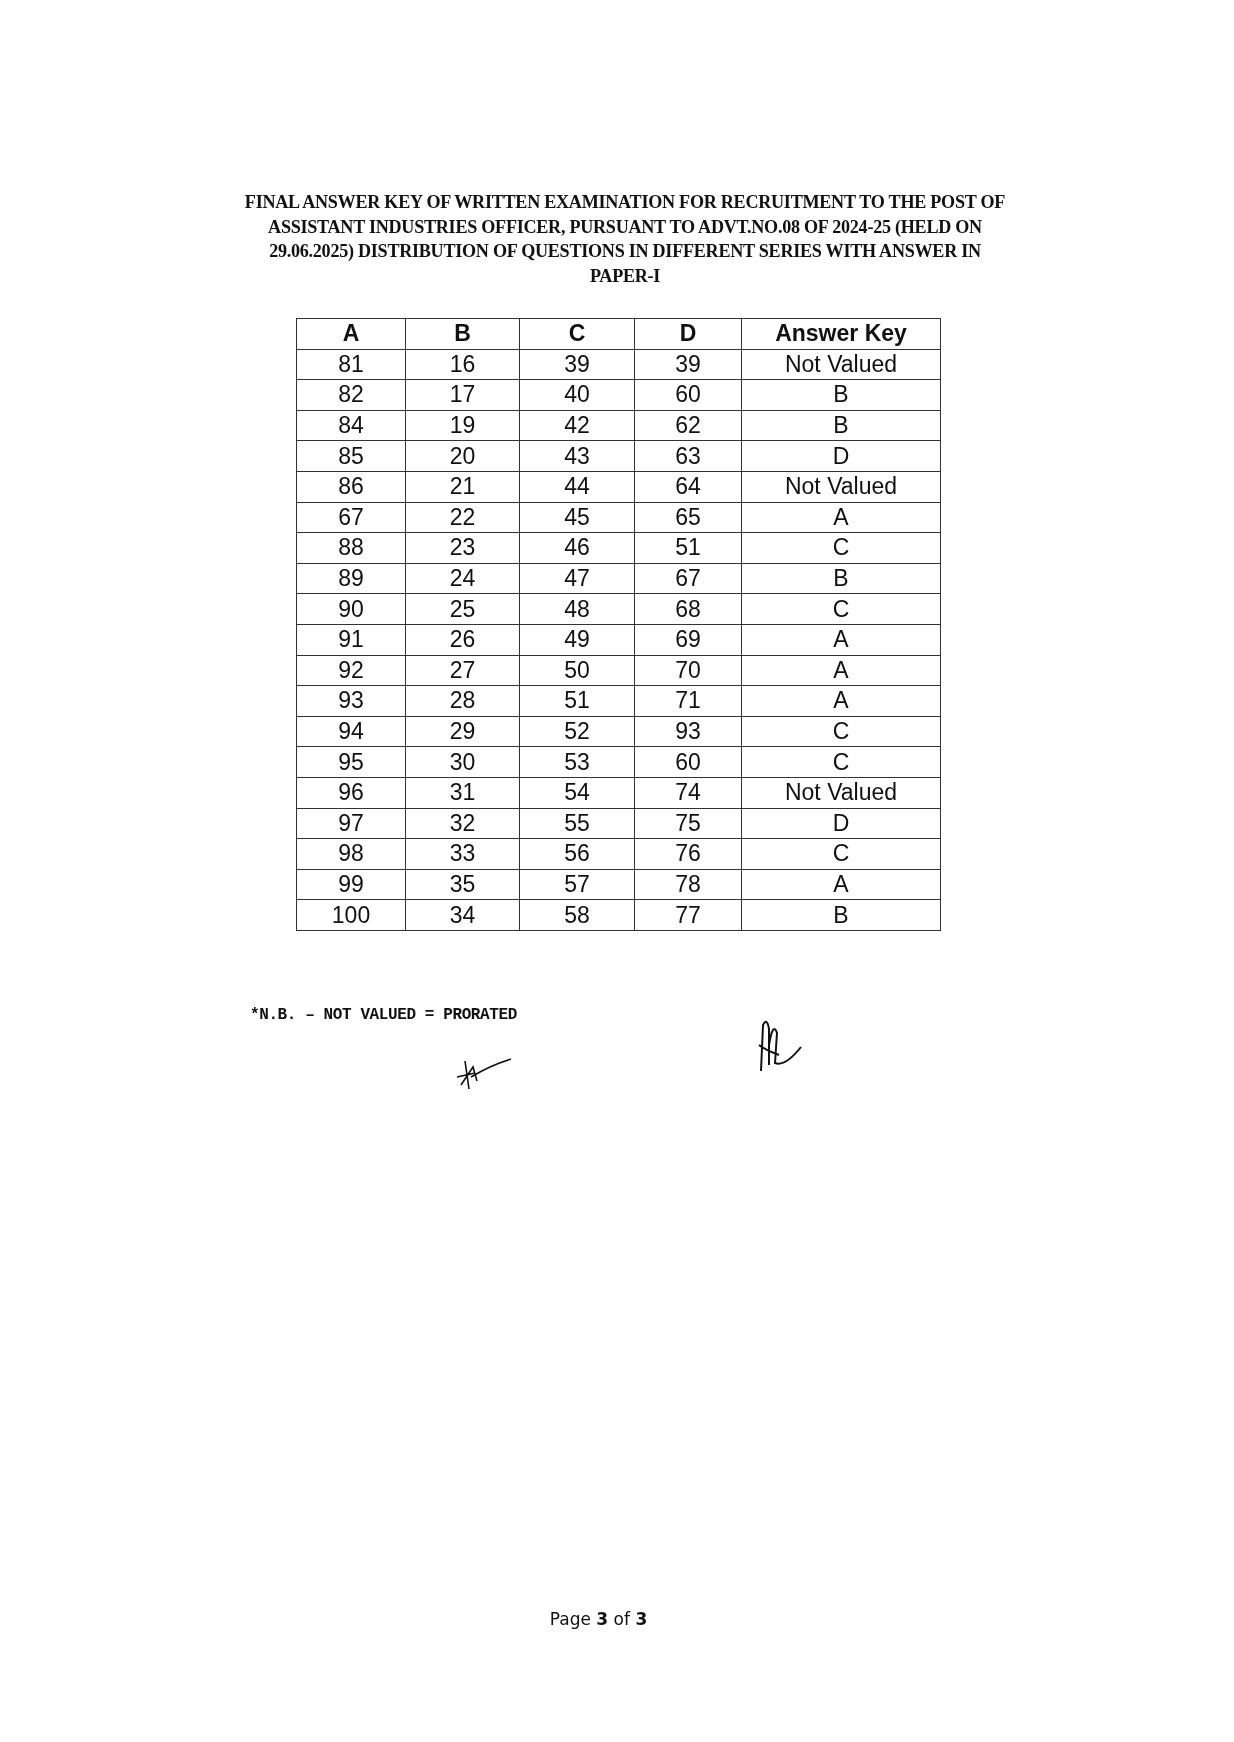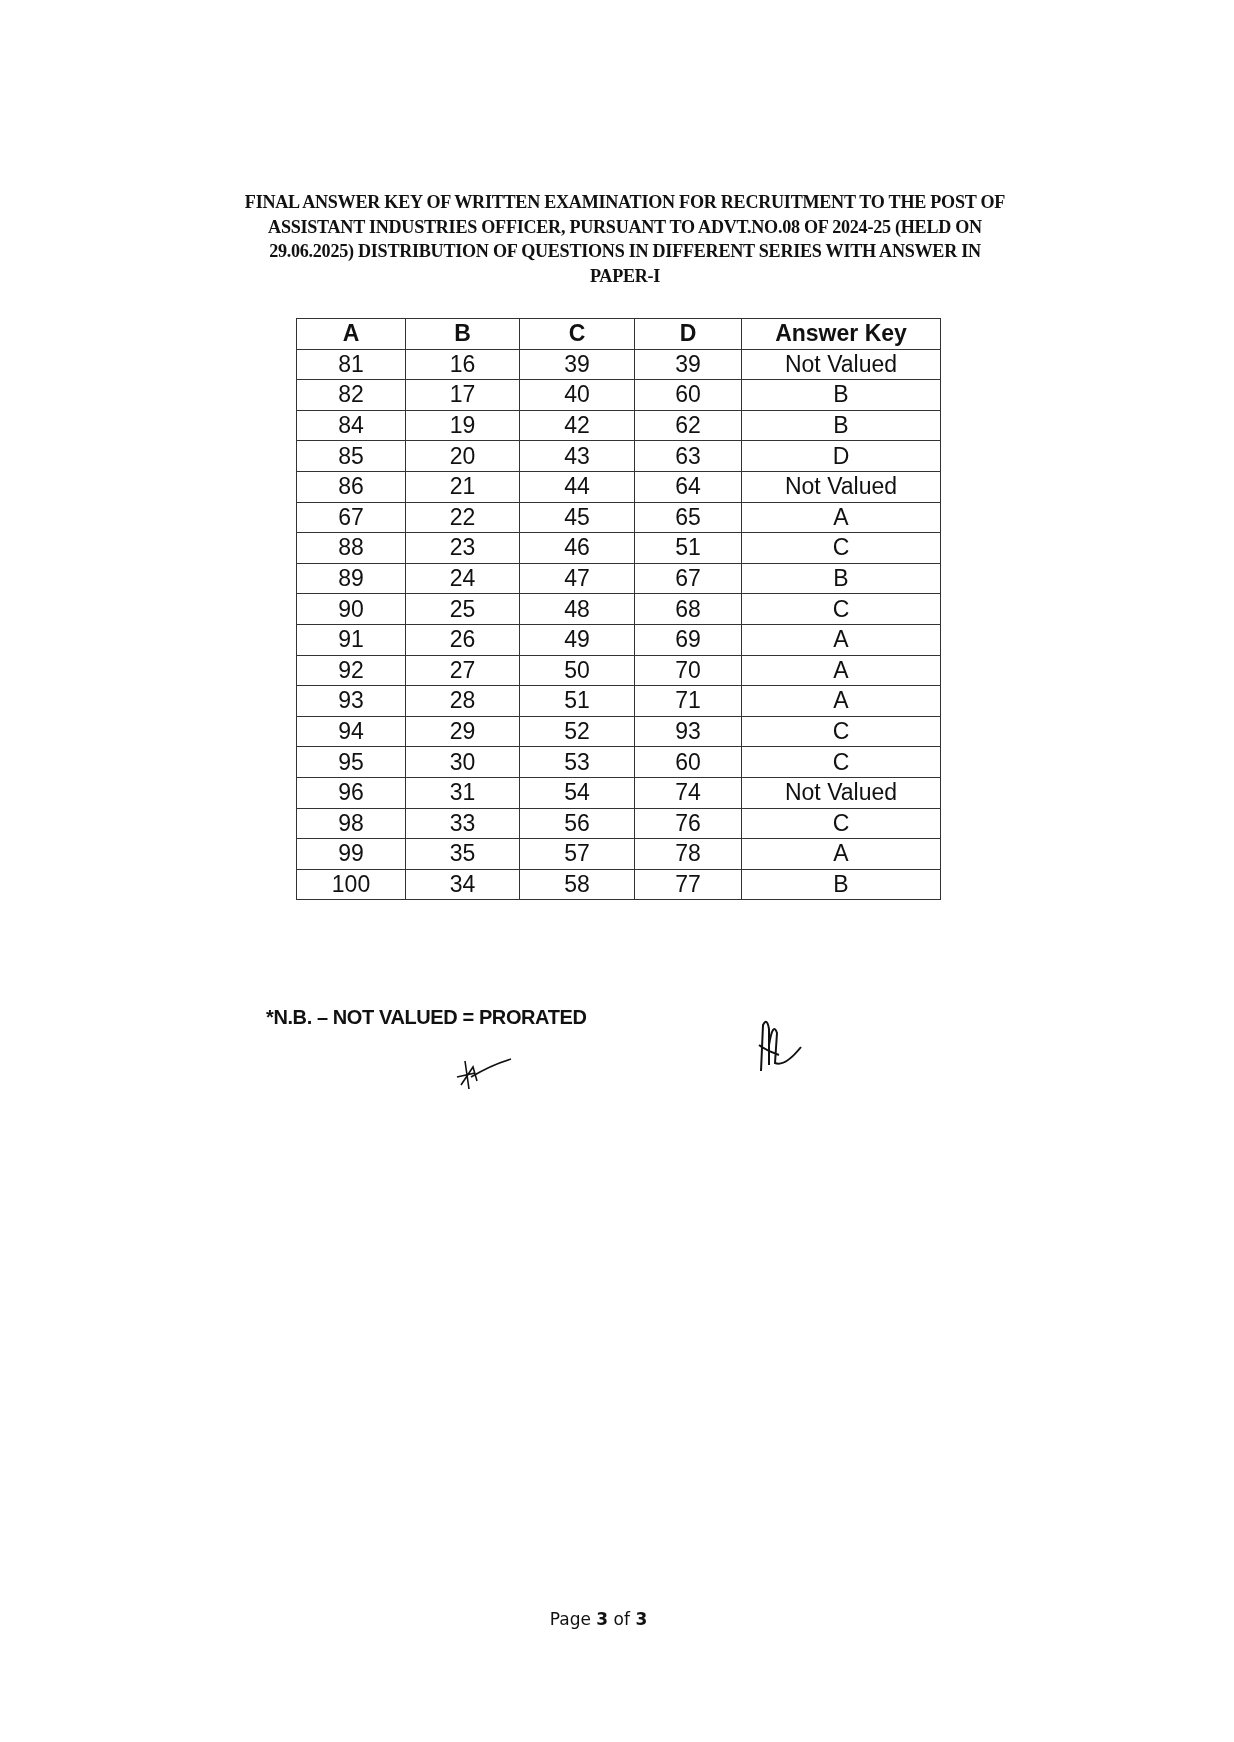--- a/index.html
+++ b/index.html
@@ -20,22 +20,22 @@
   }
   table.key th, table.key td {
     border: 1.5px solid #333; height: 29.6px; padding: 0;
     text-align: center; font-size: 23px; line-height: 29px;
   }
   table.key th { font-weight: bold; }
   .c1 { width: 108px; } .c2 { width: 113px; } .c3 { width: 114px; }
   .c4 { width: 106px; } .c5 { width: 198px; }
   td.nv { font-weight: normal; }
   .note {
-    position: absolute; left: 266px; top: 1006px;
-    font-family: Liberation Sans, sans-serif; font-weight: bold; font-size: 20px;
+    position: absolute; left: 250px; top: 1006px;
+    font-family: Liberation Mono, monospace; font-weight: bold; font-size: 16px;
     letter-spacing: -0.4px;
   }
   .sig1 { position: absolute; left: 455px; top: 1055px; }
   .sig2 { position: absolute; left: 755px; top: 1015px; }
   .footer {
     position: absolute; left: 0; width: 1197px; top: 1609px; text-align: center;
     font-family: "DejaVu Sans", sans-serif; font-size: 17px;
   }
   .footer b { font-weight: bold; }
 </style>
@@ -159,20 +159,27 @@
         <td>C</td>
       </tr>
       <tr>
         <td>96</td>
         <td>31</td>
         <td>54</td>
         <td>74</td>
         <td class="nv">Not Valued</td>
       </tr>
       <tr>
+        <td>97</td>
+        <td>32</td>
+        <td>55</td>
+        <td>75</td>
+        <td>D</td>
+      </tr>
+      <tr>
         <td>98</td>
         <td>33</td>
         <td>56</td>
         <td>76</td>
         <td>C</td>
       </tr>
       <tr>
         <td>99</td>
         <td>35</td>
         <td>57</td>

